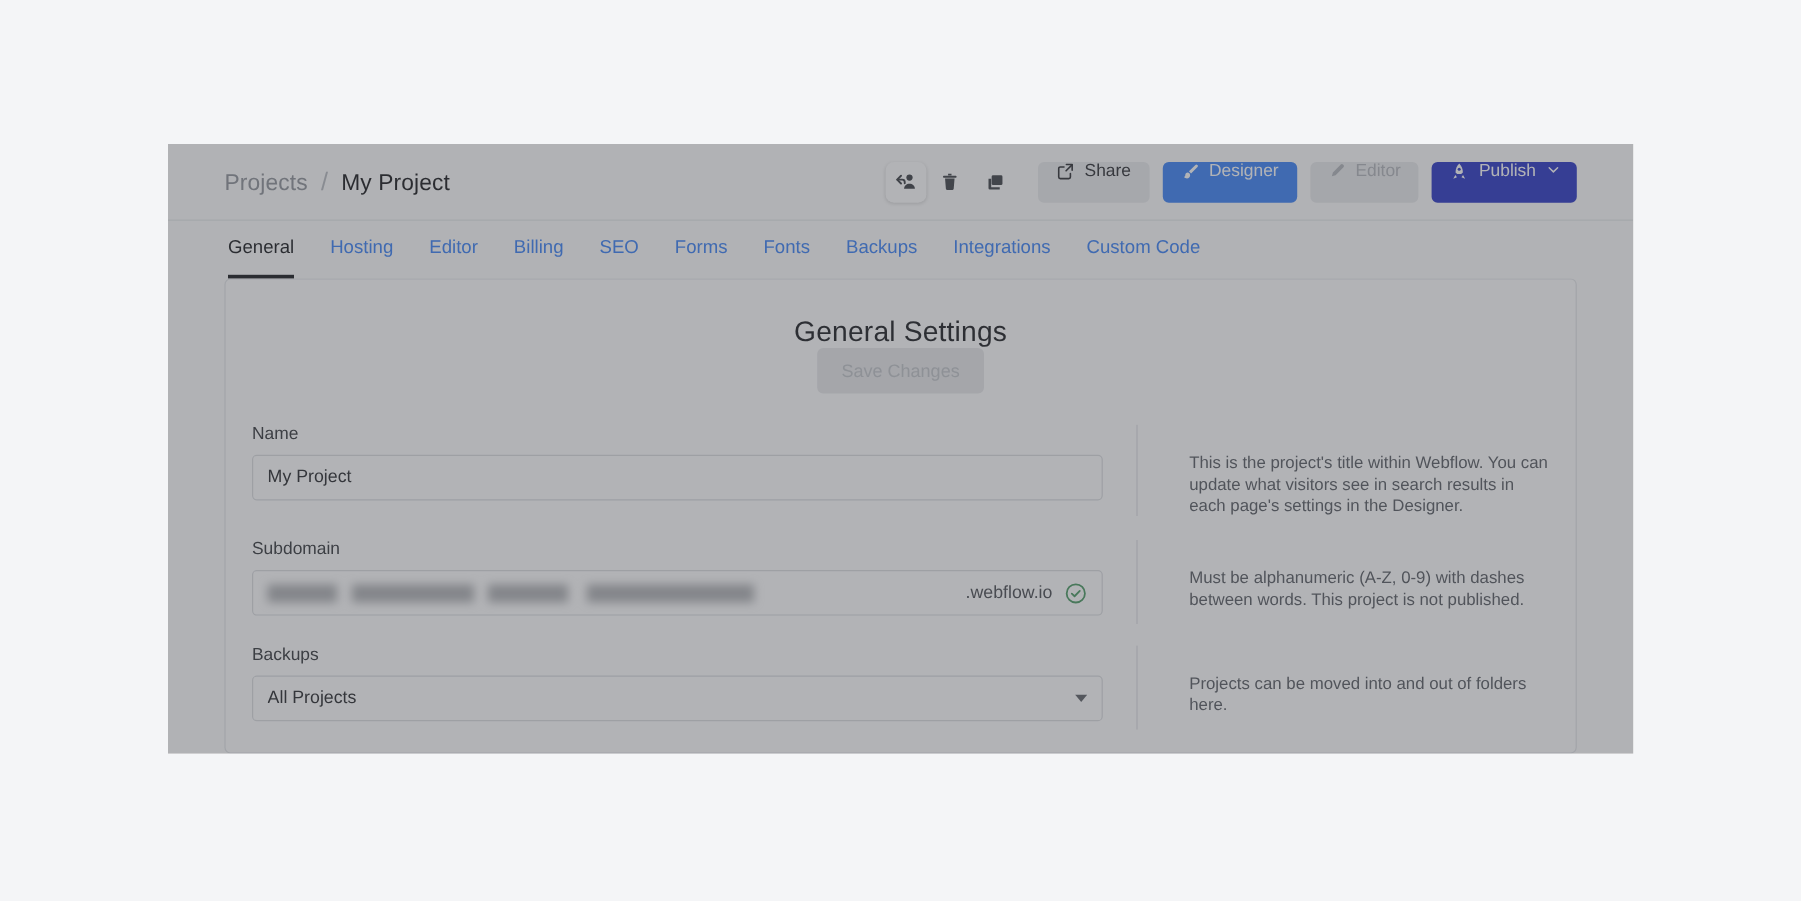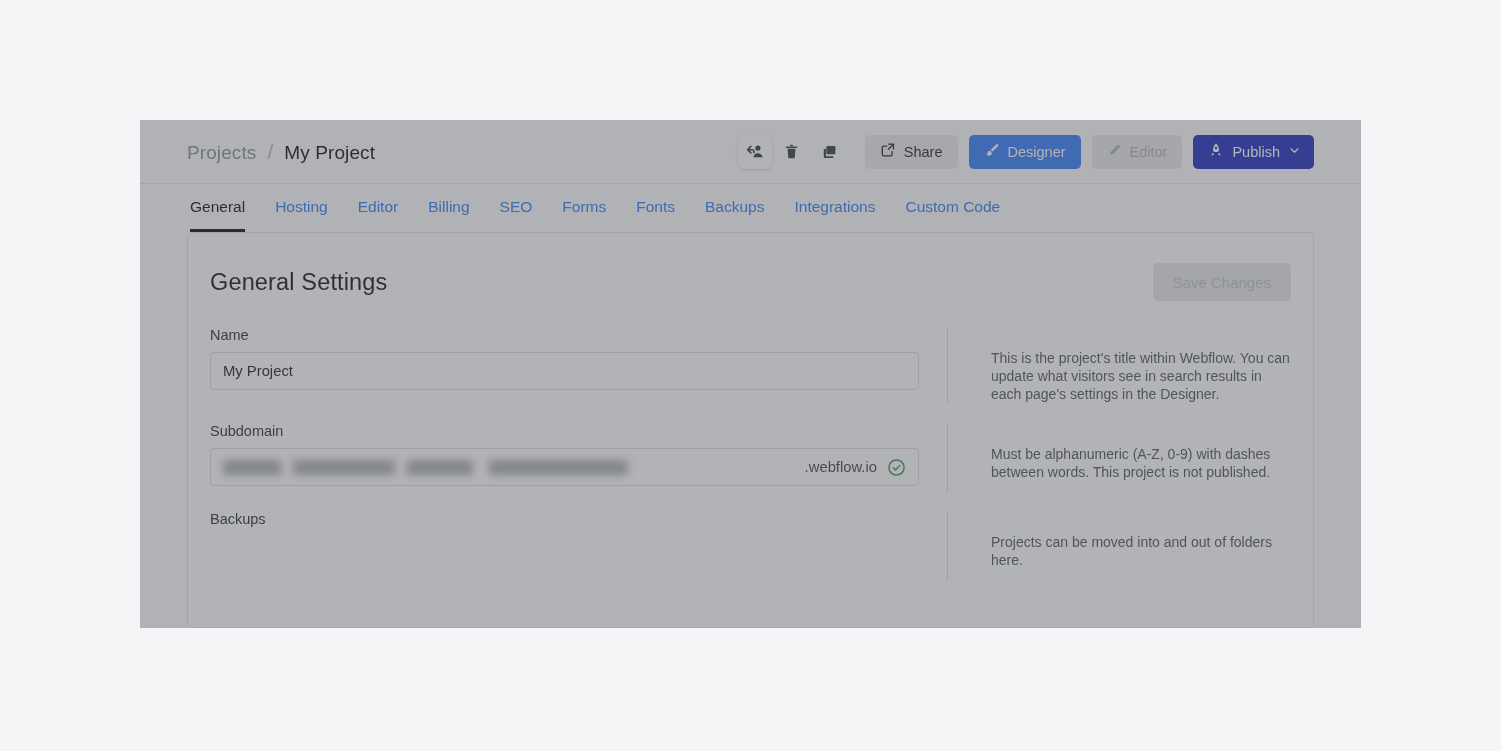--- a/index.html
+++ b/index.html
@@ -89,21 +89,20 @@
     margin-right: 3px;
   }
   .icon-btn.active-white {
     background: #ffffff;
     box-shadow: 0 1px 3px rgba(0,0,0,0.14);
   }
   .icon-btn svg { display: block; }
 
   .btn {
     display: inline-flex;
-    align-items: center;
     justify-content: center;
     gap: 8px;
     height: 34px;
     border-radius: 5px;
     border: none;
     font-size: 14.5px;
     cursor: pointer;
     padding: 0 15px;
     white-space: nowrap;
     font-family: "Liberation Sans", sans-serif;
@@ -176,20 +175,21 @@
     border-radius: 5px;
     height: 100%;
     padding: 30px 22px 0 22px;
   }
 
   .card-head {
     display: flex;
     align-items: center;
     justify-content: space-between;
     margin-bottom: 26px;
+    flex-direction: column;
   }
   .card-title {
     font-size: 23.5px;
     color: #1b1d20;
     font-weight: 400;
     letter-spacing: .15px;
   }
   .btn-save {
     background: #e8e9eb;
     color: #c2c5c9;
@@ -462,20 +462,24 @@
           </div>
         </div>
         <div class="form-right">
           <p class="help-text">Must be alphanumeric (A-Z, 0-9) with dashes between words. This project is not published.</p>
         </div>
       </div>
 
       <div class="form-row row-folder">
         <div class="form-left">
           <label class="field-label">Backups</label>
+          <div class="select-shell">
+            <span class="input-text">All Projects</span>
+            <span class="caret"></span>
+          </div>
         </div>
         <div class="form-right">
           <p class="help-text">Projects can be moved into and out of folders here.</p>
         </div>
       </div>
 
     </div>
   </div>
 
 </div>

